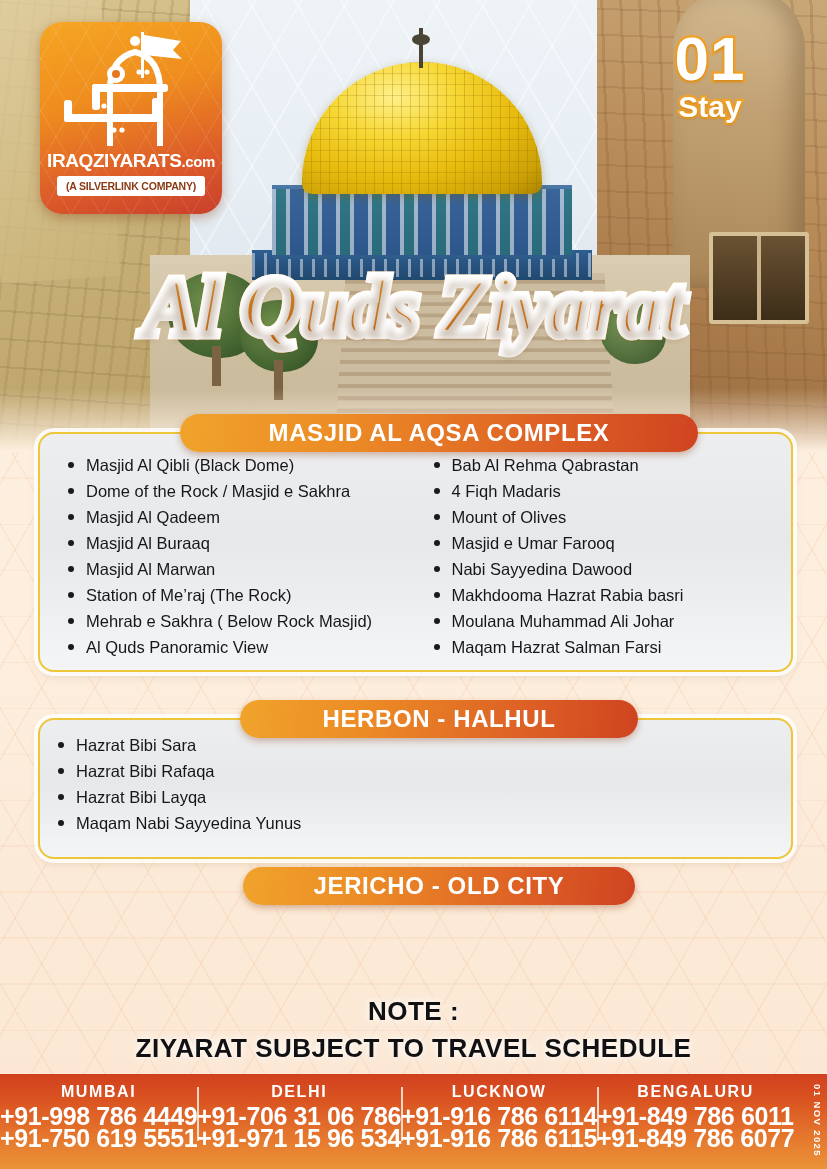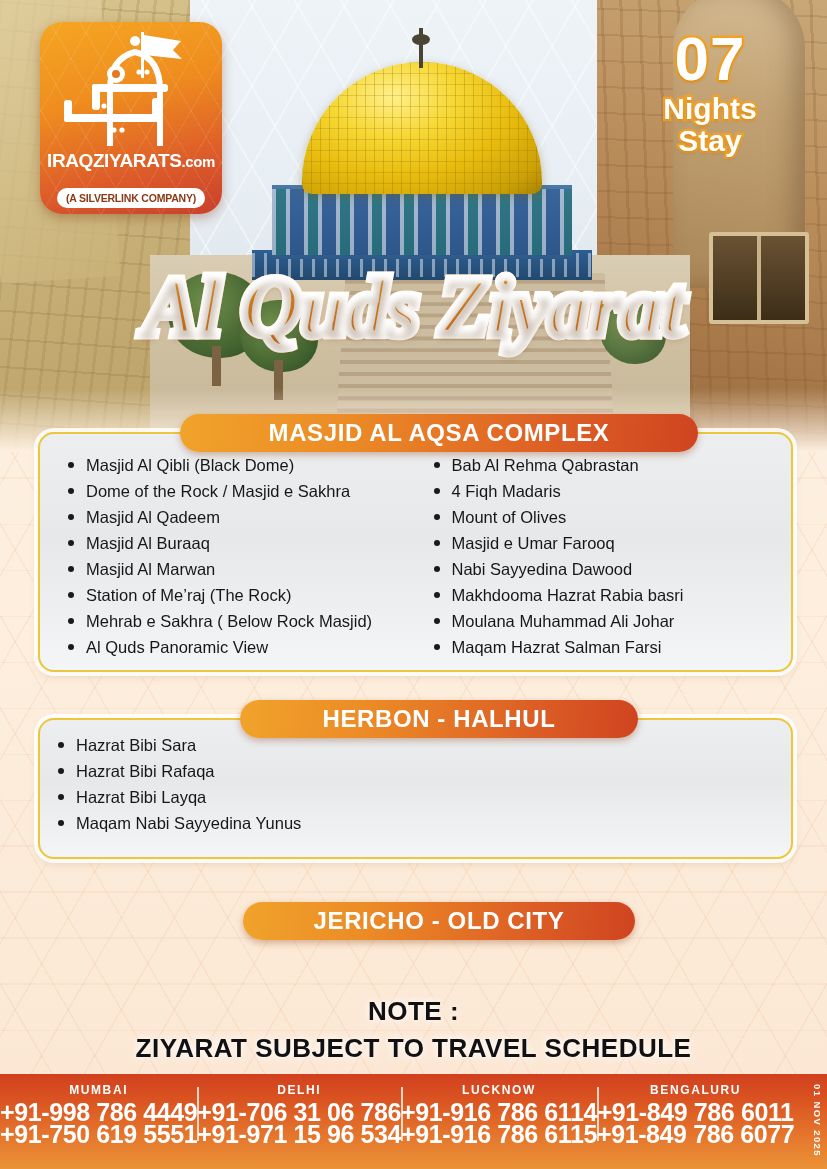--- a/index.html
+++ b/index.html
@@ -146,24 +146,23 @@
   }
   .logo-mark{position:absolute;left:0;top:6px;width:182px;height:126px;}
   .logo-name{
     position:absolute;left:0;top:128px;width:182px;text-align:center;
     color:#fff;font-weight:700;font-size:19px;letter-spacing:-.4px;
     font-family:"Liberation Sans",sans-serif;
   }
   .logo-name .dotcom{font-size:15px;font-weight:700;}
   .logo-sub{
     position:absolute;left:17px;top:154px;width:148px;height:20px;
-    background:#fff;border-radius:10px;text-align:center;
+    background:#fff;border-radius:3px;text-align:center;
     color:#8a3a14;font-size:10.5px;font-weight:700;line-height:20px;
     letter-spacing:-.2px;
-    margin-top:12px;
   }
 
   
   .nights{
     position:absolute;right:52px;top:28px;width:130px;text-align:center;
     line-height:1;
   }
   .nights .num{
     display:block;font-size:62px;font-weight:800;color:#fff;
     letter-spacing:1px;
@@ -212,21 +211,21 @@
     position:absolute;height:38px;border-radius:19px;
     background:linear-gradient(95deg,#f0a32b 0%, #ec8b26 32%, #dd5f25 72%, #cf4420 100%);
     box-shadow:0 3px 7px rgba(140,60,15,.35);
     display:flex;align-items:center;justify-content:center;
     color:#fff;font-size:24px;font-weight:800;letter-spacing:.6px;
     padding:0 26px;white-space:nowrap;
     font-family:"Liberation Sans",sans-serif;
   }
   #pill-aqsa{left:180px;top:414px;width:466px;}
   #pill-herbon{left:240px;top:700px;width:346px;}
-  #pill-jericho{left:243px;top:902px;width:340px;}
+  #pill-jericho{left:243px;top:867px;width:340px;}
 
   .cols{
     position:absolute;left:0;top:0;width:100%;height:100%;
     display:flex;
   }
   .col{width:50%;box-sizing:border-box;padding:18px 8px 10px 24px;}
   .col.right{padding-left:14px;}
   ul.items{margin:0;padding:0;list-style:none;}
   ul.items li{
     position:relative;padding-left:22px;
@@ -262,21 +261,21 @@
   .fcols{display:flex;width:790px;padding-top:9px;}
   .fcol{
     flex:1;position:relative;text-align:center;color:#fff;
     font-family:"Liberation Sans",sans-serif;
   }
   .fcol + .fcol:before{
     content:"";position:absolute;left:0;top:4px;width:2px;height:54px;
     background:rgba(255,255,255,.75);
   }
   .fcity{
-    font-size:12px;font-weight:700;letter-spacing:1.6px;margin-bottom:4px;
+    font-size:16px;font-weight:700;letter-spacing:1.6px;margin-bottom:4px;
   }
   .fnum{
     font-size:25px;font-weight:700;letter-spacing:-.4px;line-height:22px;
     white-space:nowrap;
   }
   .fdate{
     position:absolute;right:4px;bottom:12px;
     writing-mode:vertical-rl;
     color:#fff;font-size:9.5px;font-weight:700;letter-spacing:1.4px;
     font-family:"Liberation Sans",sans-serif;
@@ -333,22 +332,21 @@
           <circle cx="82" cy="102" r="2.6"></circle>
       </g>
     </svg>
     <div class="logo-name">
       <span>IRAQZIYARATS</span><span class="dotcom">.com</span>
     </div>
     <div class="logo-sub">(A SILVERLINK COMPANY)</div>
   </div>
 
   <div class="nights">
-    <span class="num">07</span>
-    <span class="l1">Nights</span>
+    <span class="num">01</span>
     <span class="l2">Stay</span>
   </div>
 
   <div class="title">
     <span class="inner">Al Quds Ziyarat</span>
   </div>
 
   <div class="card" id="card-aqsa">
     <div class="cols">
       <div class="col left">

